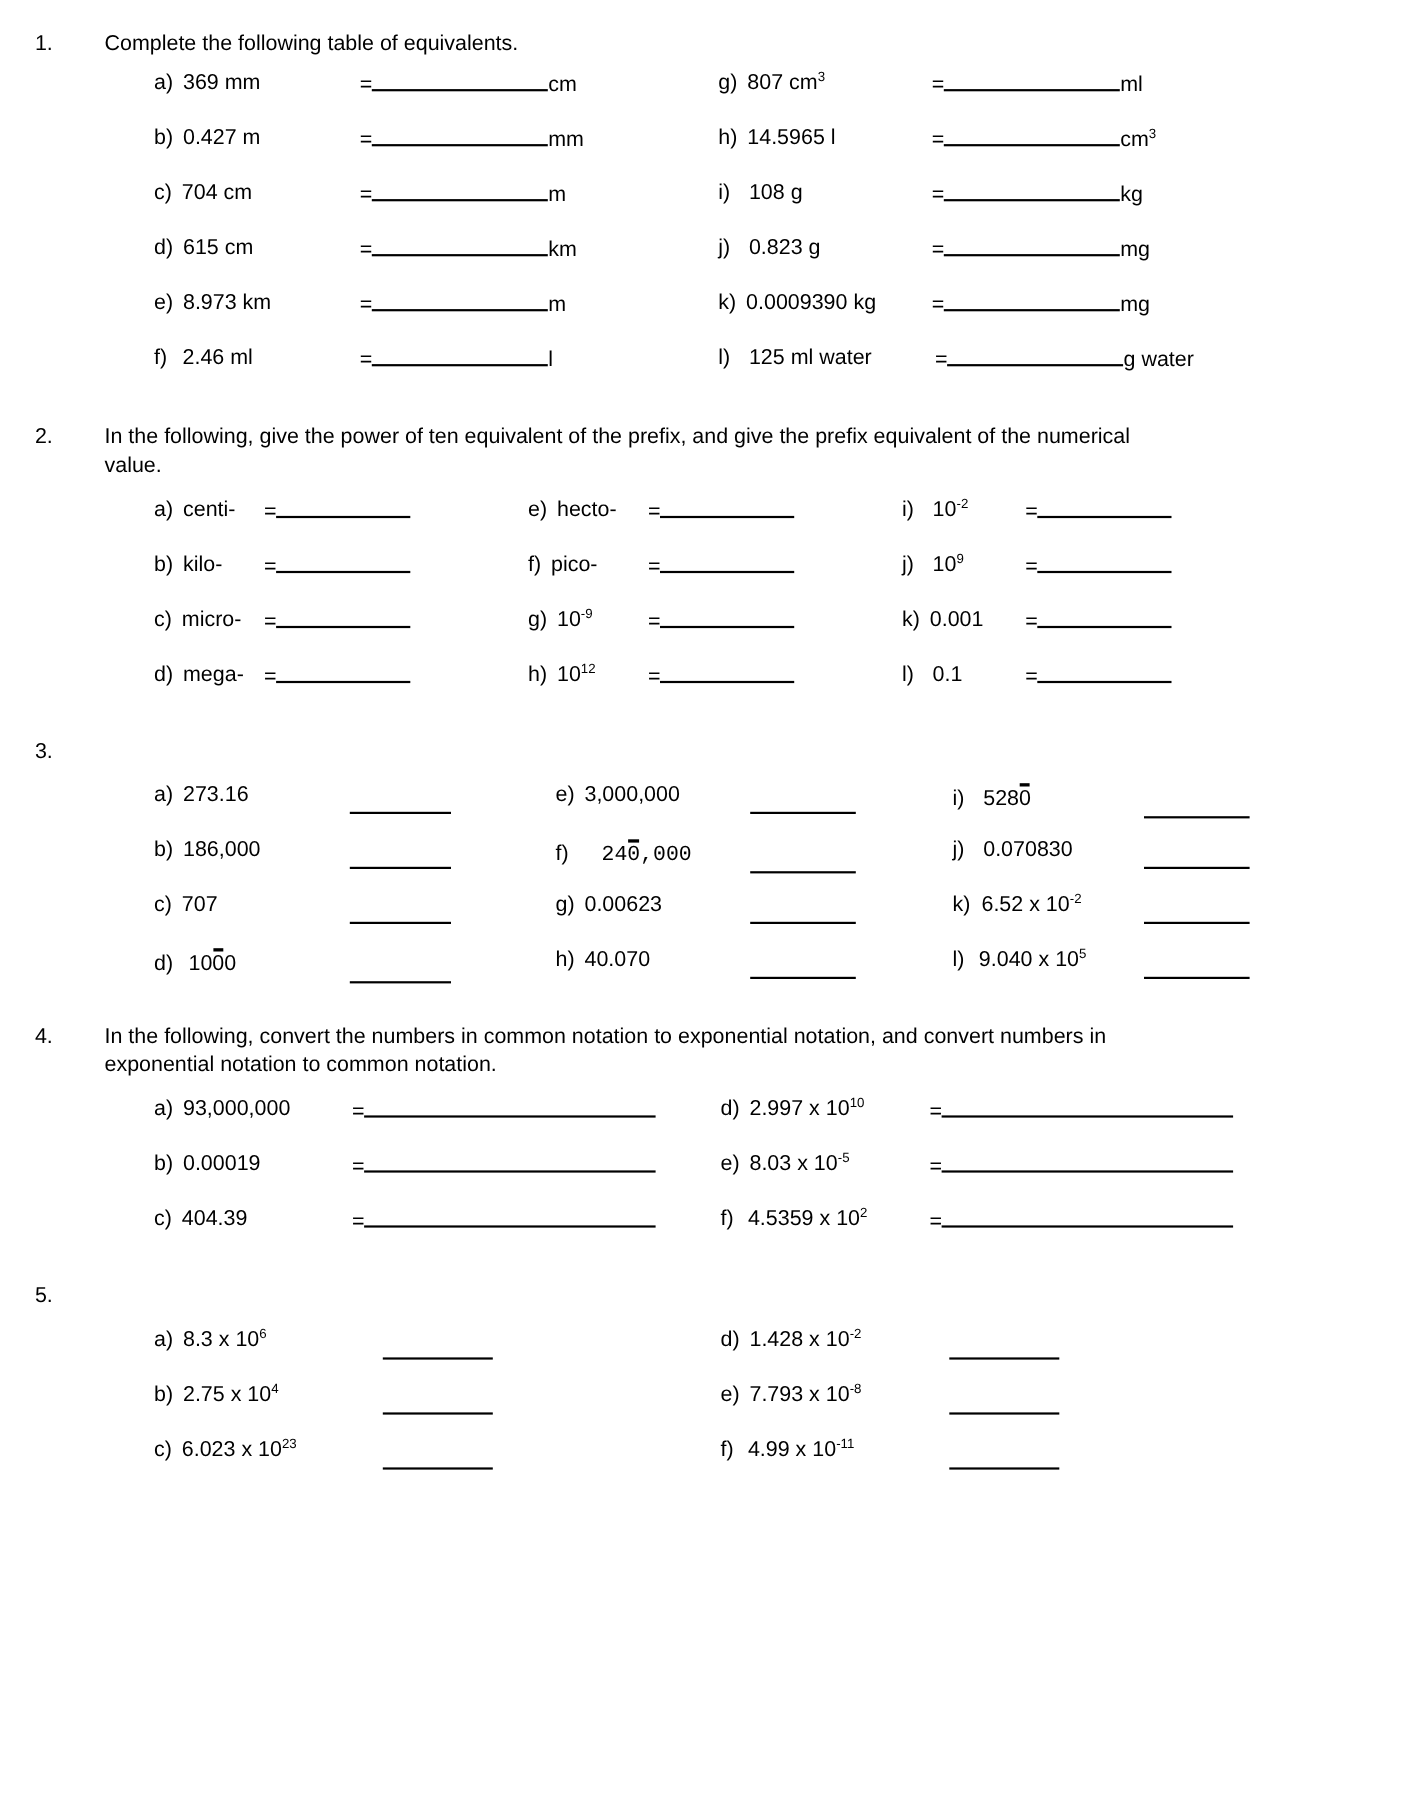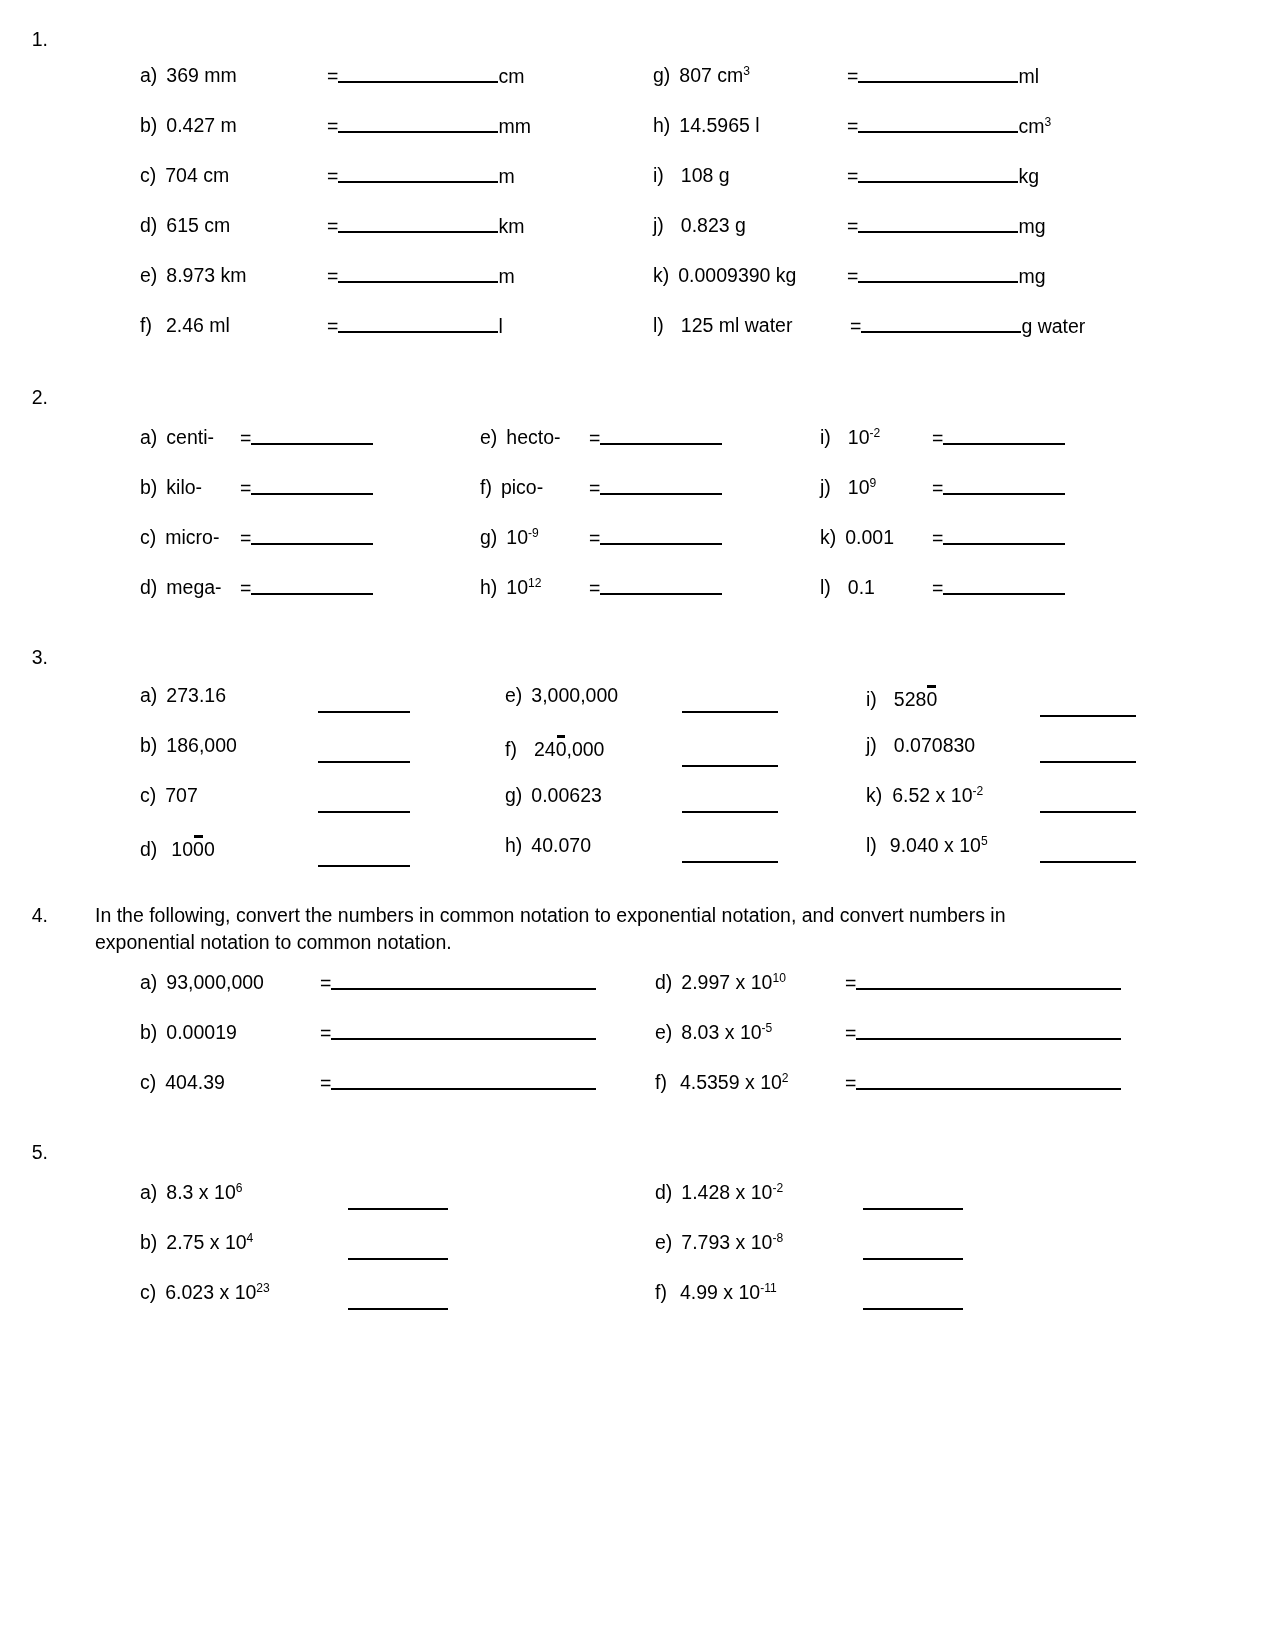--- a/index.html
+++ b/index.html
@@ -106,20 +106,21 @@
 </style>
 </head>
 <body>
 
 <div class="page">
 
 
   <div class="question">
     <div class="q-head">
       <span class="q-num">1.</span>
+      <span class="q-text">Complete the following table of equivalents.</span>
     </div>
     <div class="items">
 
       <div class="row">
         <div class="cell" style="left:140px;">
           <span class="lbl">a)</span>
           <span class="term">369 mm</span>
         </div>
         <div class="cell" style="left:327px;">
           <span class="eq">=</span>
@@ -241,20 +242,21 @@
           <span class="unit">g water</span>
         </div>
       </div>
 
     </div>
   </div>
 
   <div class="question" style="margin-top:18px;">
     <div class="q-head">
       <span class="q-num">2.</span>
+      <span class="q-text">In the following, give the power of ten equivalent of the prefix, and give the prefix equivalent of the numerical value.</span>
     </div>
     <div class="items" style="margin-top:18px;">
 
       <div class="row">
         <div class="cell" style="left:140px;">
           <span class="lbl">a)</span>
           <span class="term">centi-</span>
         </div>
         <div class="cell" style="left:240px;">
           <span class="eq">=</span>
@@ -395,21 +397,21 @@
       <div class="row">
         <div class="cell" style="left:140px;">
           <span class="lbl">b)</span>
           <span class="term">186,000</span>
         </div>
         <div class="cell" style="left:318px;top:10px;">
           <span class="blank" style="width:92px;"></span>
         </div>
         <div class="cell" style="left:505px;top:4px;">
           <span class="lbl">f)</span>
-          <span class="term" style="margin-left:17px;"><span>24</span><span class="ovr">0</span><span>,000</span></span>
+          <span class="term" style="margin-left:30px;font-family:Liberation Mono, monospace;"><span>24</span><span class="ovr">0</span><span>,000</span></span>
         </div>
         <div class="cell" style="left:682px;top:14px;">
           <span class="blank" style="width:96px;"></span>
         </div>
         <div class="cell" style="left:866px;">
           <span class="lbl">j)</span>
           <span class="term" style="margin-left:17px;">0.070830</span>
         </div>
         <div class="cell" style="left:1040px;top:10px;">
           <span class="blank" style="width:96px;"></span>

